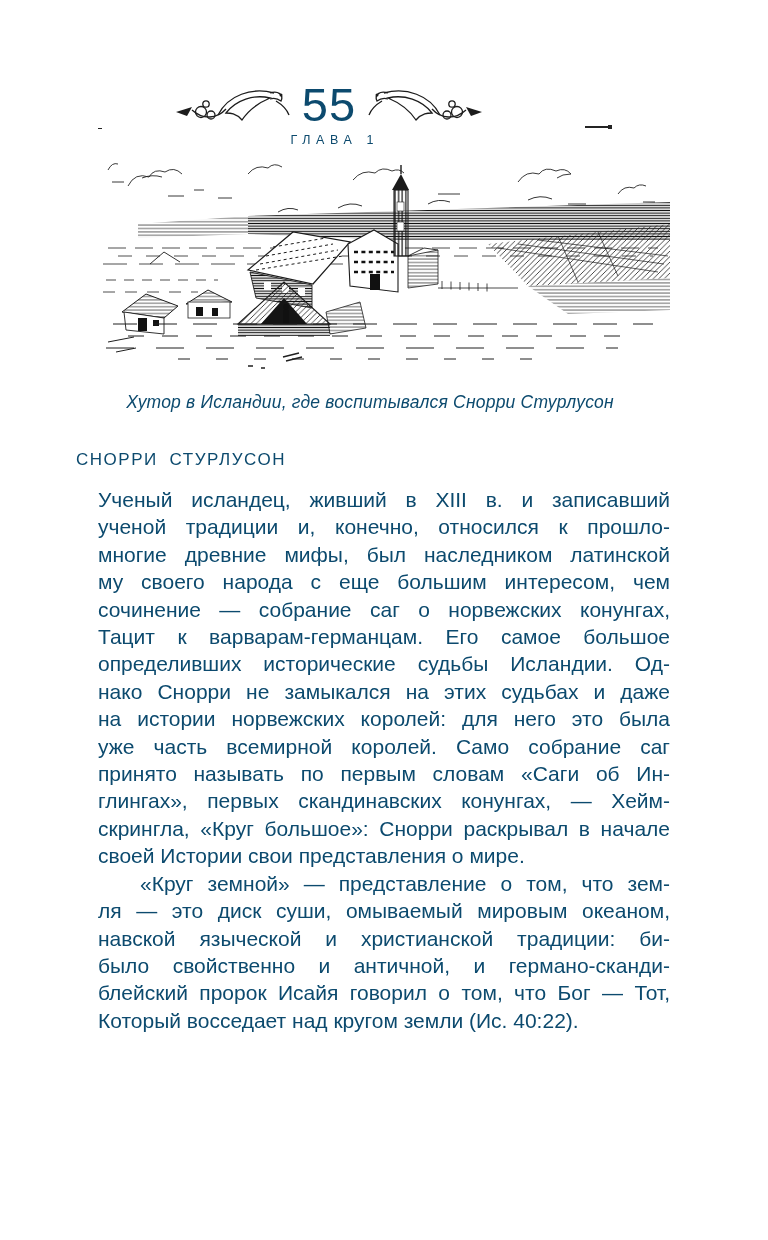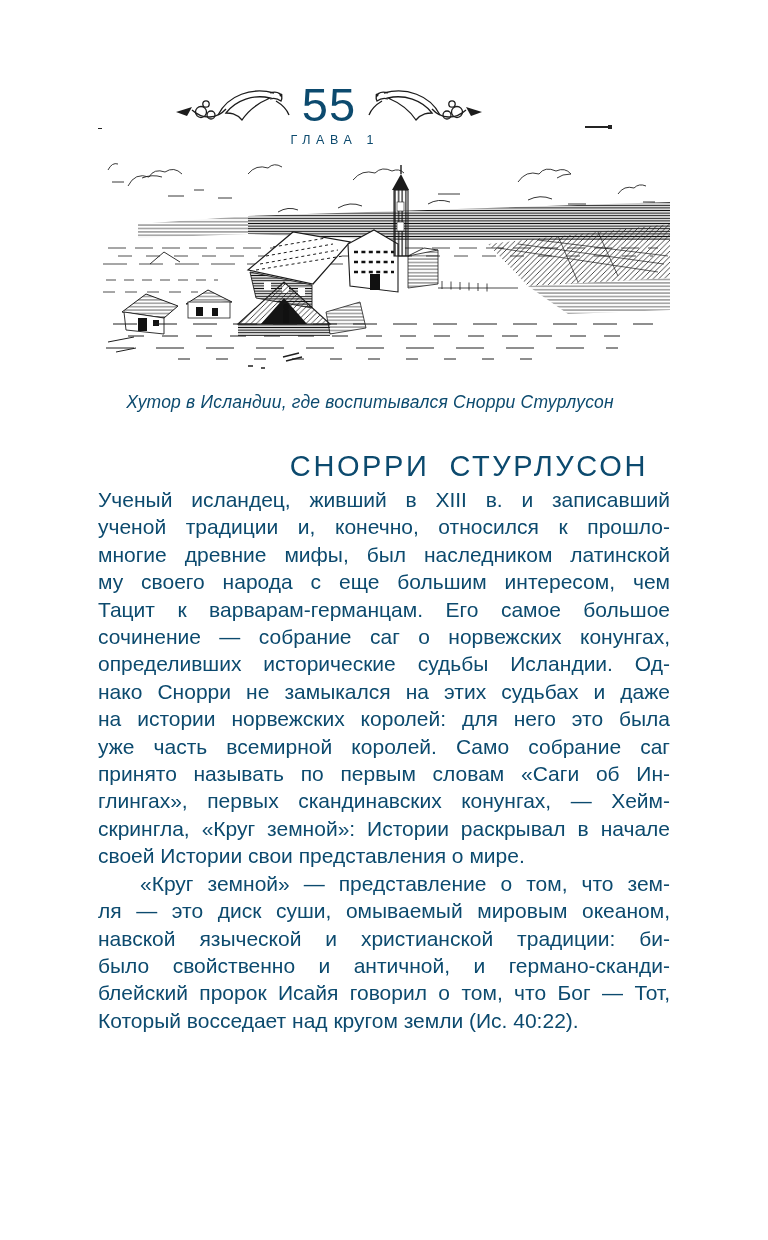--- a/index.html
+++ b/index.html
@@ -35,22 +35,22 @@
   .fig { position:absolute; top:152px; left:0; width:572px; margin:0; }
   .engraving { display:block; width:572px; height:222px; }
   .fig-cap {
     margin-top:18px; text-align:center; font-style:italic;
     font-size:17.5px; letter-spacing:0.2px; transform:translateX(-14px);
   }
 
   
   .sec-title {
     position:absolute; top:450px; left:0; width:100%; margin:0;
-    text-align:right; transform:translateX(-22px);
-    font-size:29px; font-weight:normal; letter-spacing:0.09em; word-spacing:0.32em;
+    text-align:left; transform:translateX(-22px);
+    font-size:17px; font-weight:normal; letter-spacing:0.09em; word-spacing:0.32em;
   }
   .bodytext {
     position:absolute; top:486px; left:0; width:572px;
     font-size:21px; line-height:27.4px;
   }
   .bl { text-align:justify; text-align-last:justify; }
   .bl.end { text-align-last:left; }
   .bl.ind { padding-left:42px; }
 
   
@@ -208,29 +208,29 @@
       <figcaption class="fig-cap">Хутор в Исландии, где воспитывался Снорри Стурлусон</figcaption>
     </figure>
 
     <h1 class="sec-title">СНОРРИ СТУРЛУСОН</h1>
 
     <div class="bodytext">
       <div class="bl">Ученый исландец, живший в XIII в. и записавший</div>
       <div class="bl">ученой традиции и, конечно, относился к прошло-</div>
       <div class="bl">многие древние мифы, был наследником латинской</div>
       <div class="bl">му своего народа с еще большим интересом, чем</div>
+      <div class="bl">сочинение — собрание саг о норвежских конунгах,</div>
       <div class="bl">Тацит к варварам-германцам. Его самое большое</div>
-      <div class="bl">сочинение — собрание саг о норвежских конунгах,</div>
       <div class="bl">определивших исторические судьбы Исландии. Од-</div>
       <div class="bl">нако Снорри не замыкался на этих судьбах и даже</div>
       <div class="bl">на истории норвежских королей: для него это была</div>
       <div class="bl">уже часть всемирной королей. Само собрание саг</div>
       <div class="bl">принято называть по первым словам «Саги об Ин-</div>
       <div class="bl">глингах», первых скандинавских конунгах, — Хейм-</div>
-      <div class="bl">скрингла, «Круг земной»: Истории раскрывал в начале</div>
+      <div class="bl">скрингла, «Круг большое»: Снорри раскрывал в начале</div>
       <div class="bl end">своей Истории свои представления о мире.</div>
       <div class="bl ind">«Круг земной» — представление о том, что зем-</div>
       <div class="bl">ля — это диск суши, омываемый мировым океаном,</div>
       <div class="bl">навской языческой и христианской традиции: би-</div>
       <div class="bl">было свойственно и античной, и германо-сканди-</div>
       <div class="bl">блейский пророк Исайя говорил о том, что Бог — Тот,</div>
       <div class="bl end">Который восседает над кругом земли (Ис. 40:22).</div>
     </div>
 
     <svg class="knotband" viewBox="0 0 574 44">

